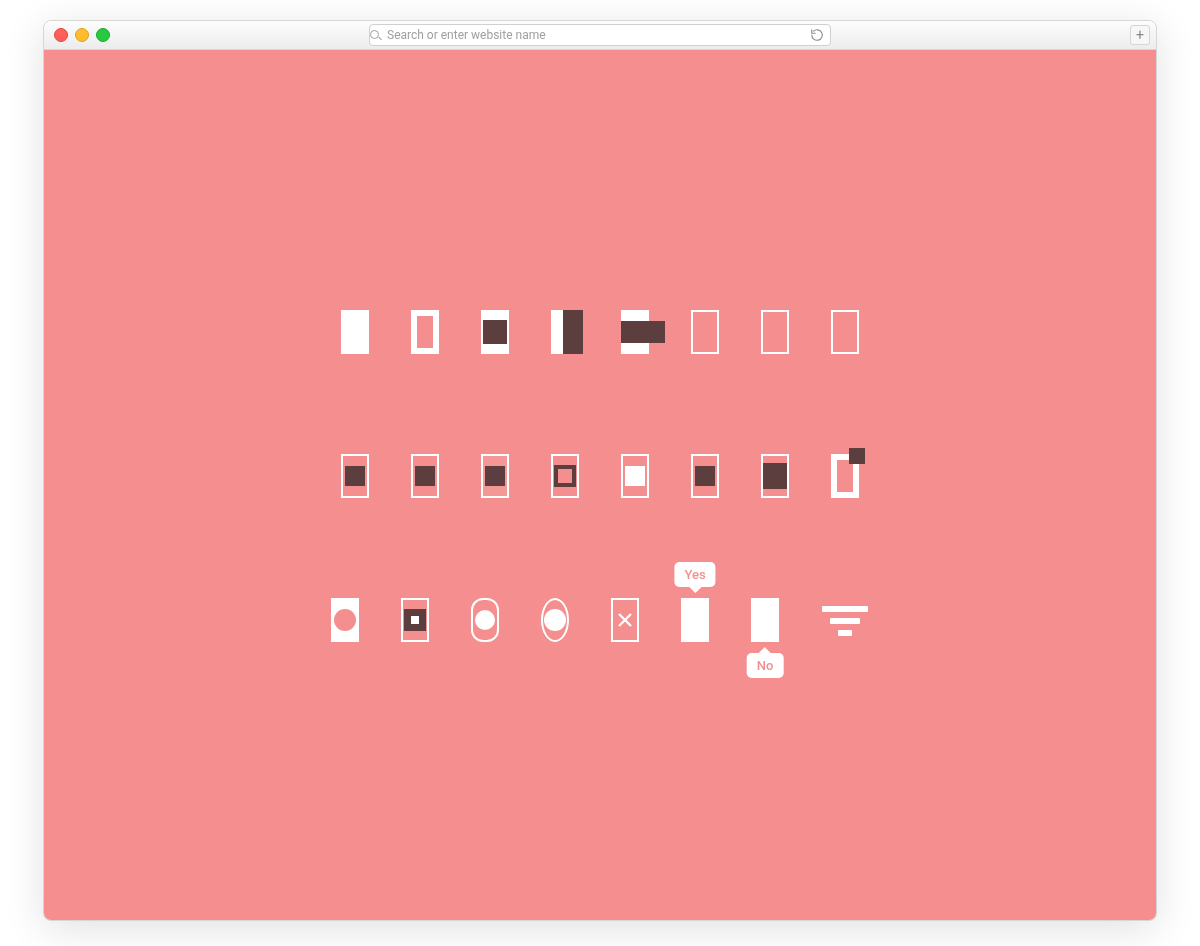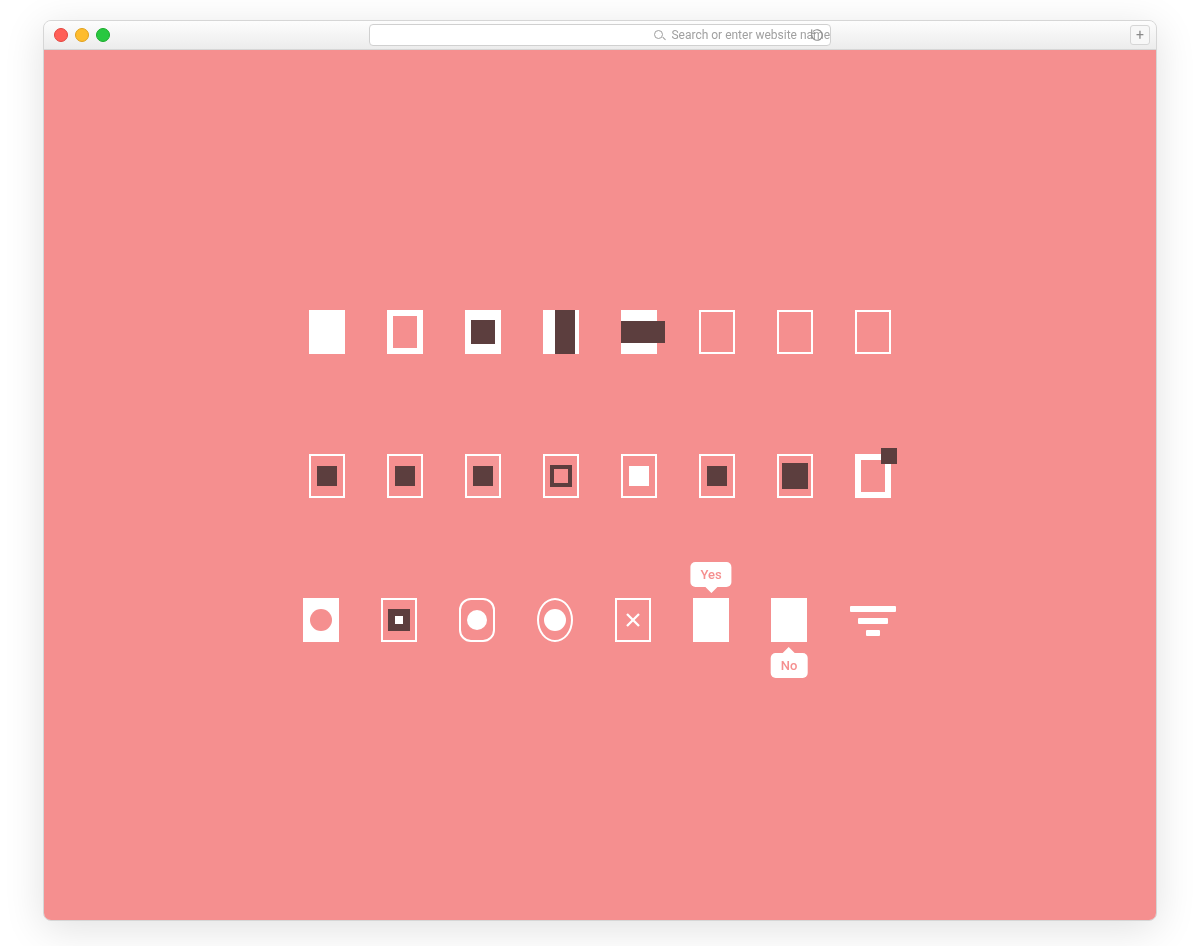--- a/index.html
+++ b/index.html
@@ -42,21 +42,21 @@
   .dot.yellow{background:#febc2e;border:1px solid #dfa01d;}
   .dot.green{background:#28c840;border:1px solid #1aab2b;}
 
   .addressbar{
     position:absolute;
     left:50%;transform:translateX(-50%);
     width:460px;height:20px;
     background:var(--address-bg);
     border:1px solid var(--address-border);
     border-radius:4px;
-    display:flex;align-items:center;justify-content:flex-end;
+    display:flex;align-items:center;justify-content:flex-start;
     gap:6px;
     color:var(--address-text);
     font-size:12px;
   }
   .search-icon{width:11px;height:11px;display:inline-block;position:relative;}
   .search-icon::before{content:"";position:absolute;width:7px;height:7px;border:1.3px solid #9e9e9e;border-radius:50%;left:0;top:0;}
   .search-icon::after{content:"";position:absolute;width:4px;height:1.3px;background:#9e9e9e;right:-1px;bottom:1px;transform:rotate(45deg);}
 
   .refresh-icon{
     position:absolute;right:6px;top:50%;transform:translateY(-50%);
@@ -82,21 +82,21 @@
     position:absolute;
     left:50%;top:49%;
     transform:translate(-50%,-50%);
     display:flex;flex-direction:column;gap:100px;
     align-items:center;
   }
   .row{display:flex;gap:42px;align-items:center;}
 
   
   .chk{
-    width:36px;height:44px;
+    width:28px;height:44px;
     box-sizing:border-box;
     position:relative;
     display:flex;align-items:center;justify-content:center;
   }
 
   
   .chk.v-solid   {background:var(--white);}
   .chk.v-thick   {background:transparent;border:6px solid var(--white);}
   .chk.v-darkfill{background:var(--white);}
   .chk.v-darkfill::after{content:"";width:24px;height:24px;background:var(--dark);}

